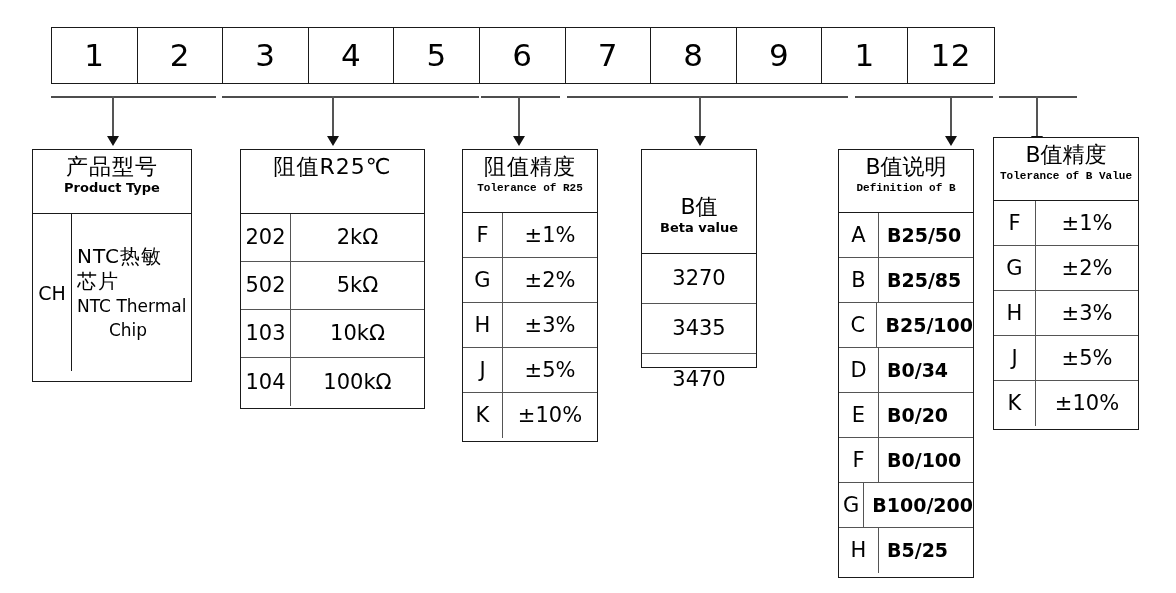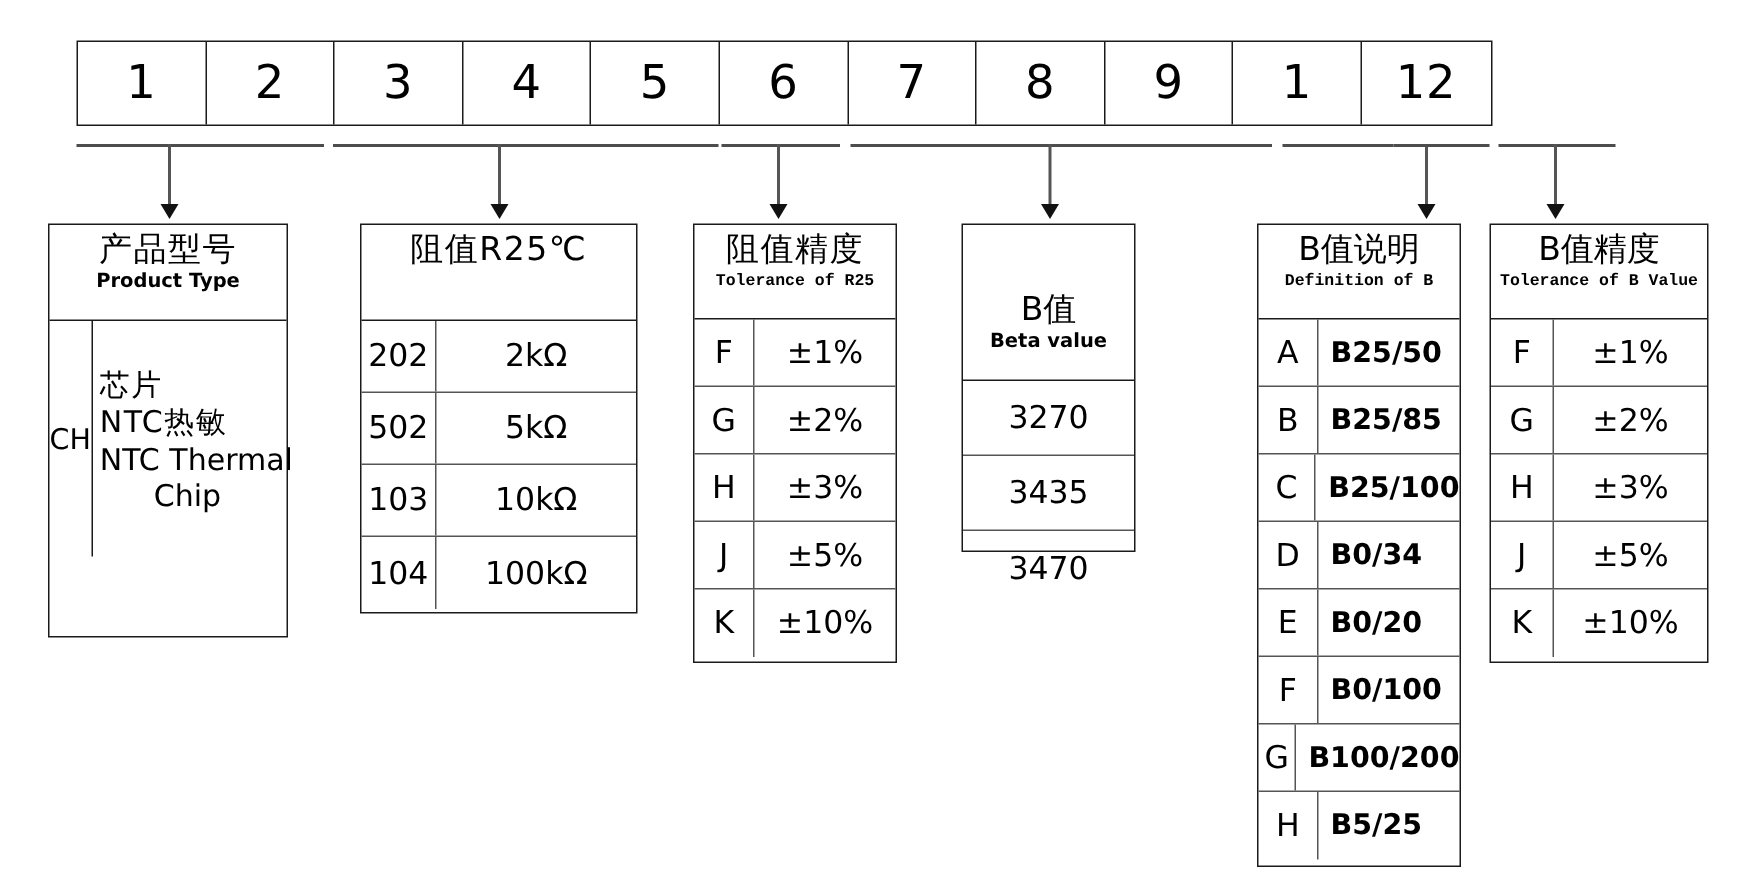--- a/index.html
+++ b/index.html
@@ -157,21 +157,21 @@
     justify-content: center;
     text-align: left;
   }
   .pt-line-cn {
     font-size: 20px;
     line-height: 25px;
     letter-spacing: 1px;
     white-space: nowrap;
   }
   .pt-line-en {
-    font-size: 20px;
+    font-size: 17px;
     line-height: 24px;
     white-space: nowrap;
   }
   .pt-line-en.centered { text-align: center; padding-right: 12px; }
 </style>
 </head>
 <body>
 
 <div id="canvas">
 
@@ -207,30 +207,30 @@
 
   <div class="bracket" style="left:855px; top:96px; width:74px;"></div>
   <div class="drop" style="left:950px; top:96px; height:42px;"></div>
   <div class="bracket" style="left:929px; top:96px; width:64px;"></div>
   <div class="arrow-head" style="left:945px; top:136px;"></div>
 
   <div class="bracket" style="left:999px; top:96px; width:78px;"></div>
   <div class="drop" style="left:1036px; top:96px; height:42px;"></div>
   <div class="arrow-head" style="left:1031px; top:136px;"></div>
 
-  <div class="block" id="block-product" style="left:32px; top:149px; width:160px; height:276px;">
+  <div class="block" id="block-product" style="left:32px; top:149px; width:160px; height:233px;">
     <div class="block-header" style="height:64px;">
       <div class="hdr-cn">产品型号</div>
       <div class="hdr-en">Product Type</div>
     </div>
     <div class="pt-body">
       <div class="pt-code">CH</div>
       <div class="pt-desc">
+        <div class="pt-line-cn">NTC热敏</div>
         <div class="pt-line-cn">芯片</div>
-        <div class="pt-line-cn">NTC热敏</div>
         <div class="pt-line-en">NTC Thermal</div>
         <div class="pt-line-en centered">Chip</div>
       </div>
     </div>
   </div>
 
   <div class="block" id="block-resistance" style="left:240px; top:149px; width:185px; height:260px;">
     <div class="block-header" style="height:64px;">
       <div class="hdr-cn">阻值R25℃</div>
     </div>
@@ -335,21 +335,21 @@
         <div class="bcode" style="width:40px;">G</div>
         <div class="bval lefty">B100/200</div>
       </div>
       <div class="brow" style="height:45px;">
         <div class="bcode" style="width:40px;">H</div>
         <div class="bval lefty">B5/25</div>
       </div>
     </div>
   </div>
 
-  <div class="block" id="block-tolerance-b" style="left:993px; top:149px; width:146px; height:293px;">
+  <div class="block" id="block-tolerance-b" style="left:993px; top:137px; width:146px; height:293px;">
     <div class="block-header" style="height:63px;">
       <div class="hdr-cn tight">B值精度</div>
       <div class="hdr-en xsmall">Tolerance of B Value</div>
     </div>
     <div class="block-body">
       <div class="brow" style="height:45px;">
         <div class="bcode" style="width:42px;">F</div>
         <div class="bval">±1%</div>
       </div>
       <div class="brow" style="height:45px;">

